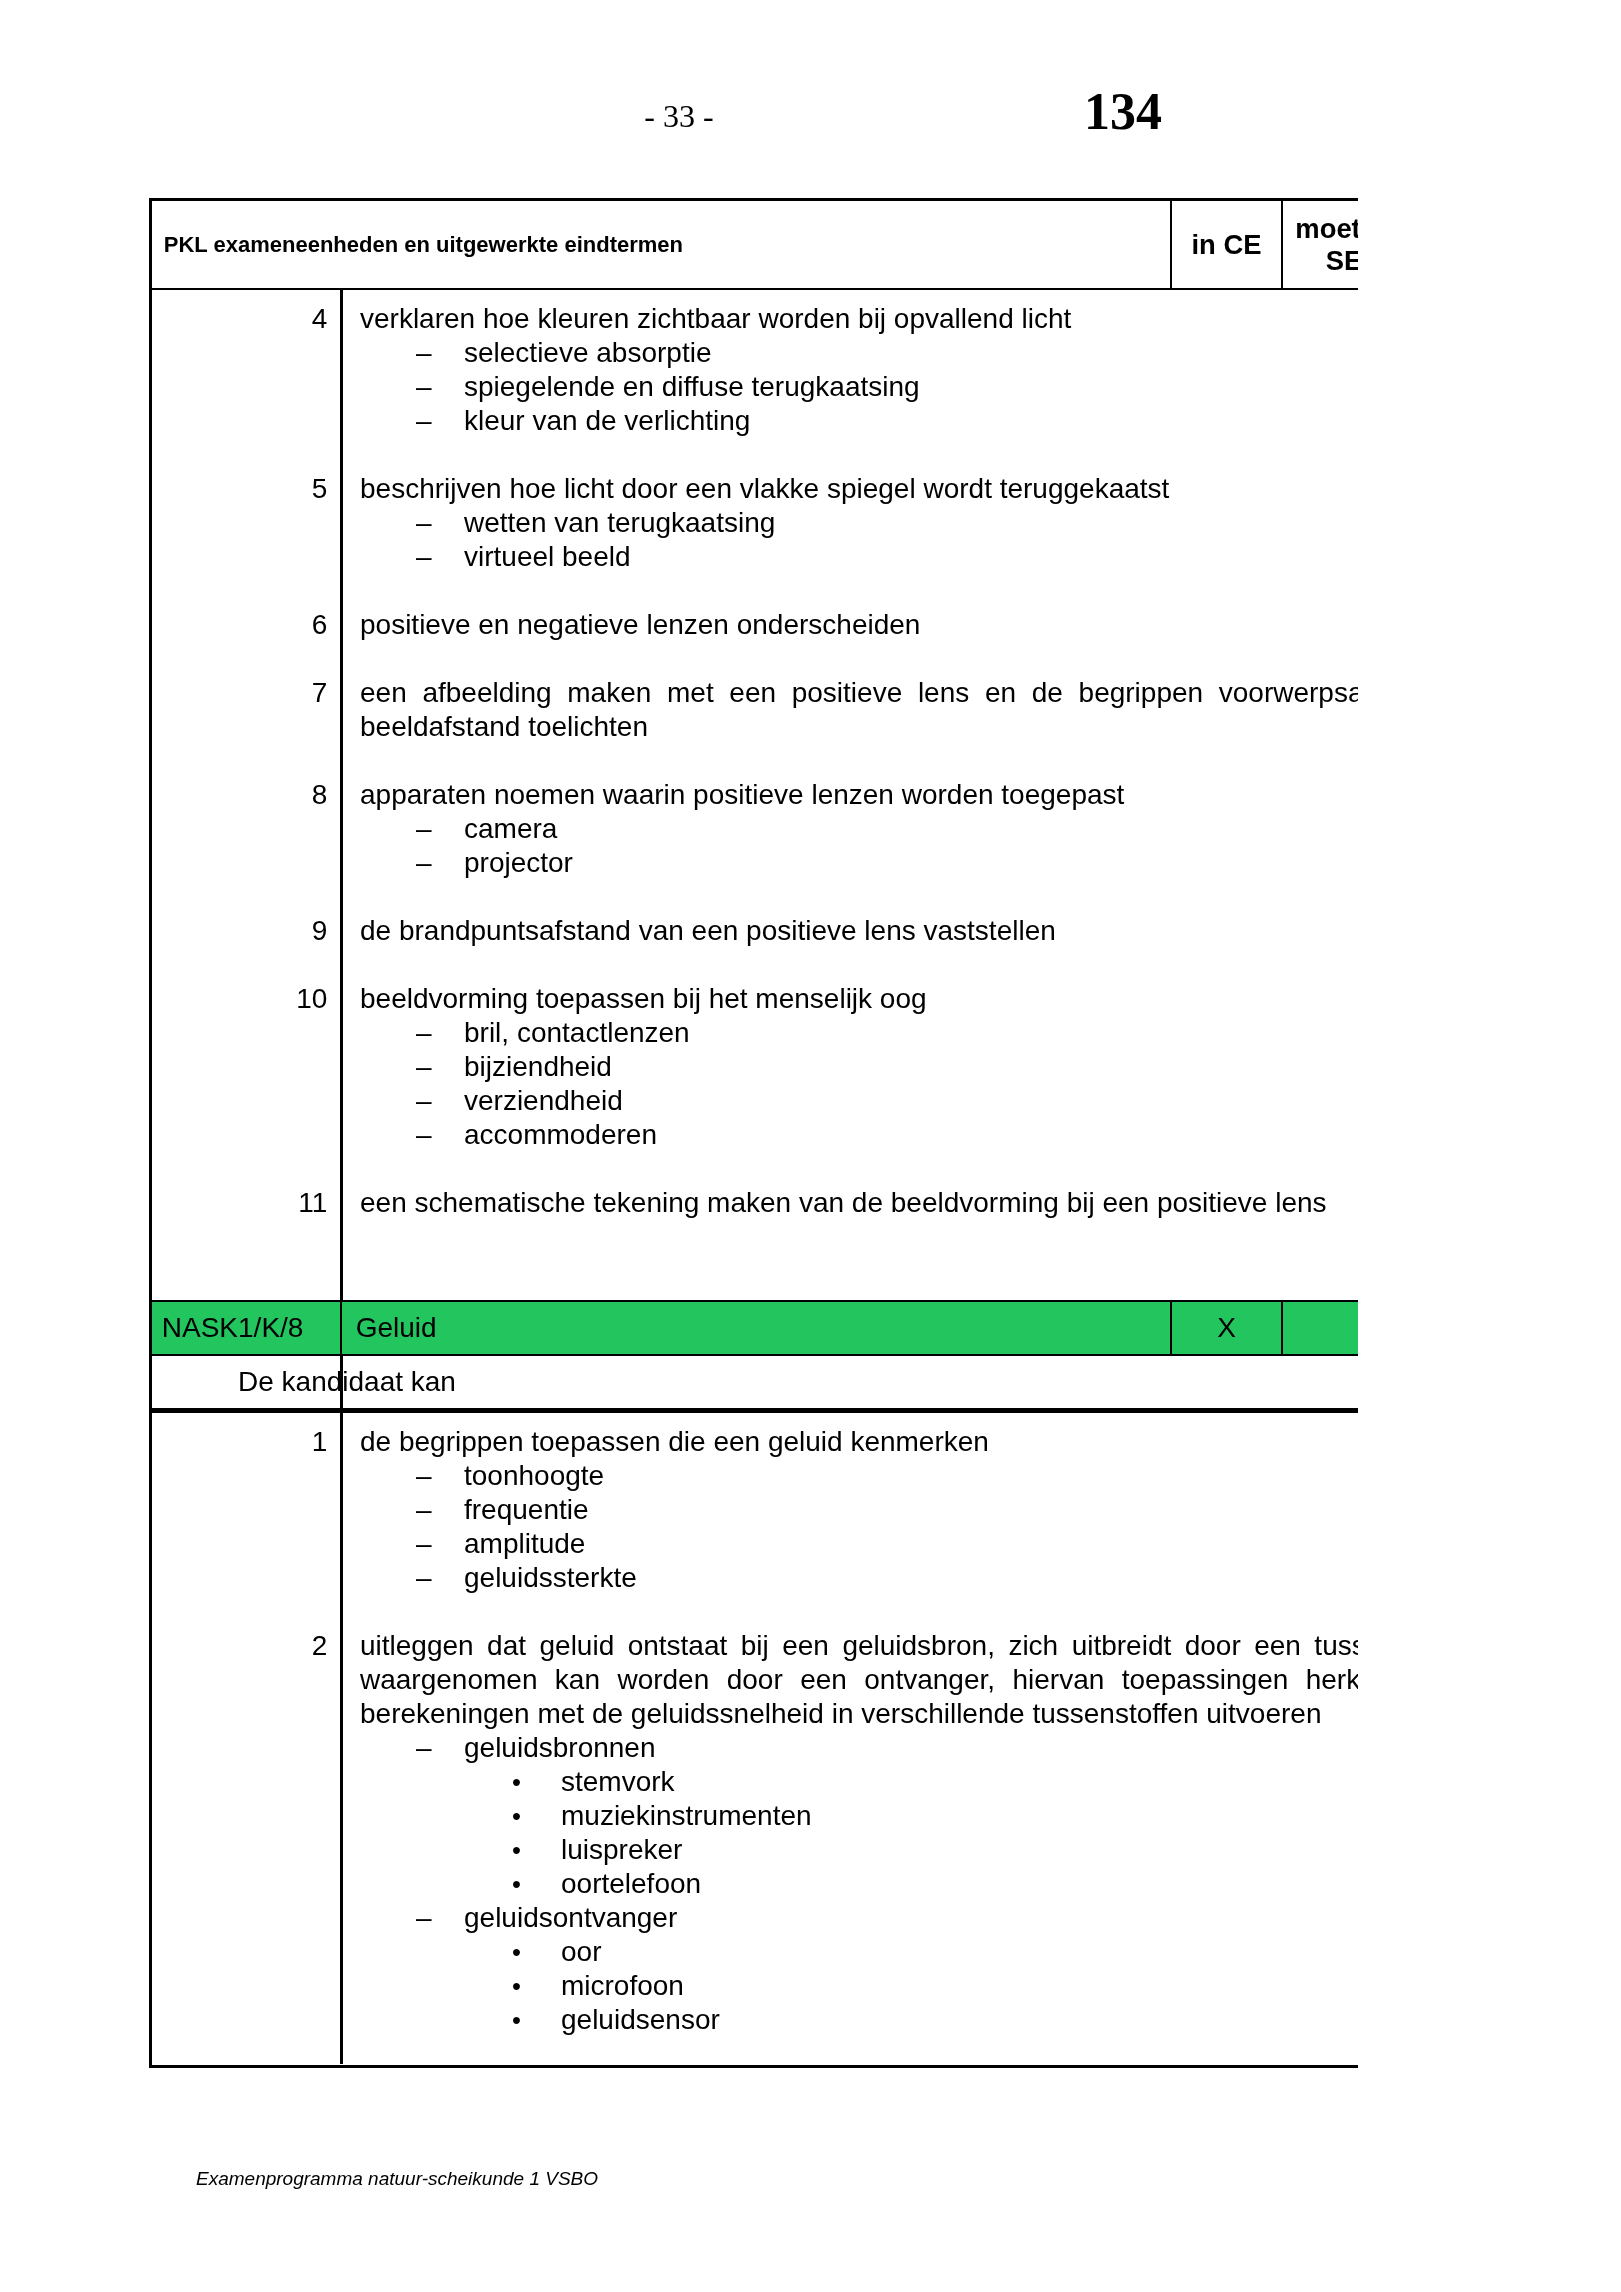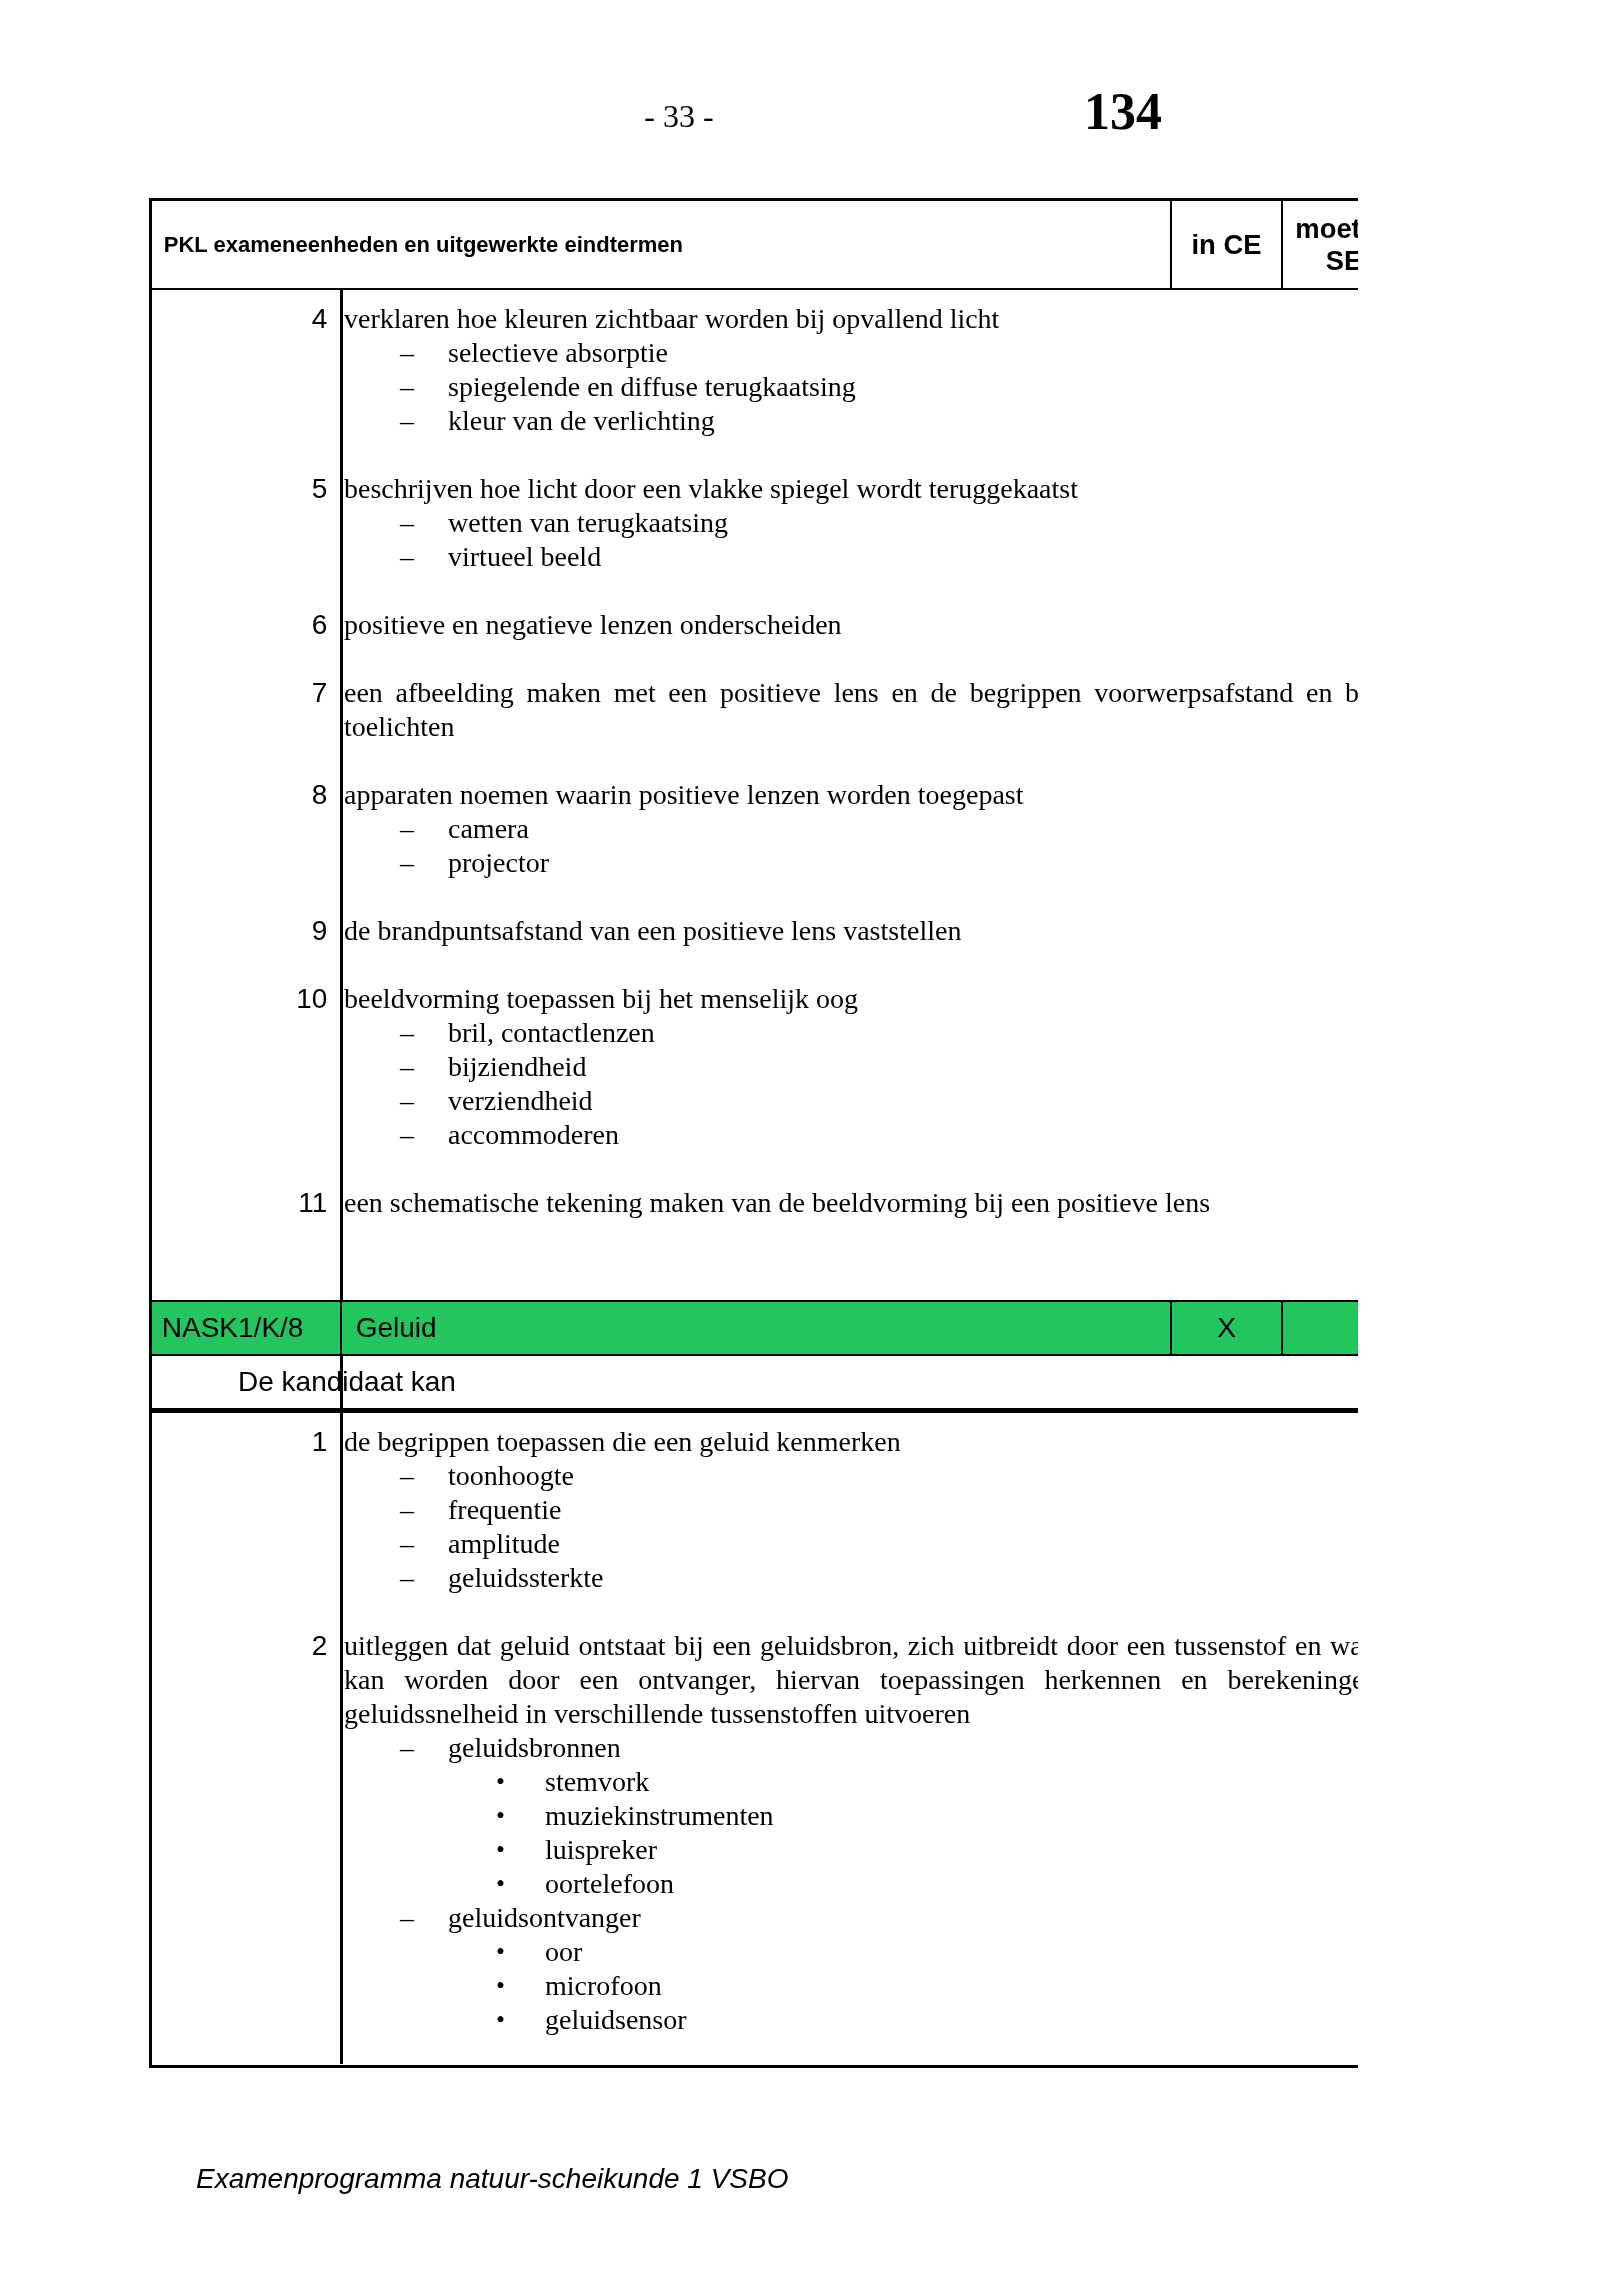--- a/index.html
+++ b/index.html
@@ -57,22 +57,22 @@
   .row-b{height:651px;padding-top:11.8px;}
   .item{display:flex;margin-bottom:34px;}
   .item:last-child{margin-bottom:0;}
   .num{
     flex:none;width:188px;box-sizing:border-box;
     padding-right:12.7px;text-align:right;
     font-size:28px;line-height:34px;
   }
   .itm-body{
     flex:1;box-sizing:border-box;
-    padding-left:4px;padding-right:27.4px;
-    font-size:28px;line-height:34px;font-family:Liberation Serif, serif;
+    padding-left:20px;padding-right:27.4px;
+    font-size:28px;line-height:34px;
   }
   .itm-text{text-align:justify;}
   .l1{display:flex;padding-left:56px;}
   .l1 .mk{flex:none;width:48px;}
   .l2{display:flex;padding-left:152px;}
   .l2 .mk{flex:none;width:49px;font-size:25.5px;}
   
   .unit-row{
     height:56px;
     display:grid;grid-template-columns:188px 830px 111px 124px 107px;
@@ -92,21 +92,21 @@
     border-bottom:5.9px solid #000;
     display:flex;align-items:center;
   }
   .cand-text{
     margin-left:86px;
     font-size:28px;
   }
   
   .footer{
     position:absolute;left:196px;top:2162px;
-    font-size:28px;font-style:italic;line-height:33px;
+    font-size:19px;font-style:italic;line-height:33px;
   }
 </style>
 </head>
 <body>
 
 <div id="page">
 
   <div class="pnum-center">- 33 -</div>
   <div class="pnum-right">134</div>
 

